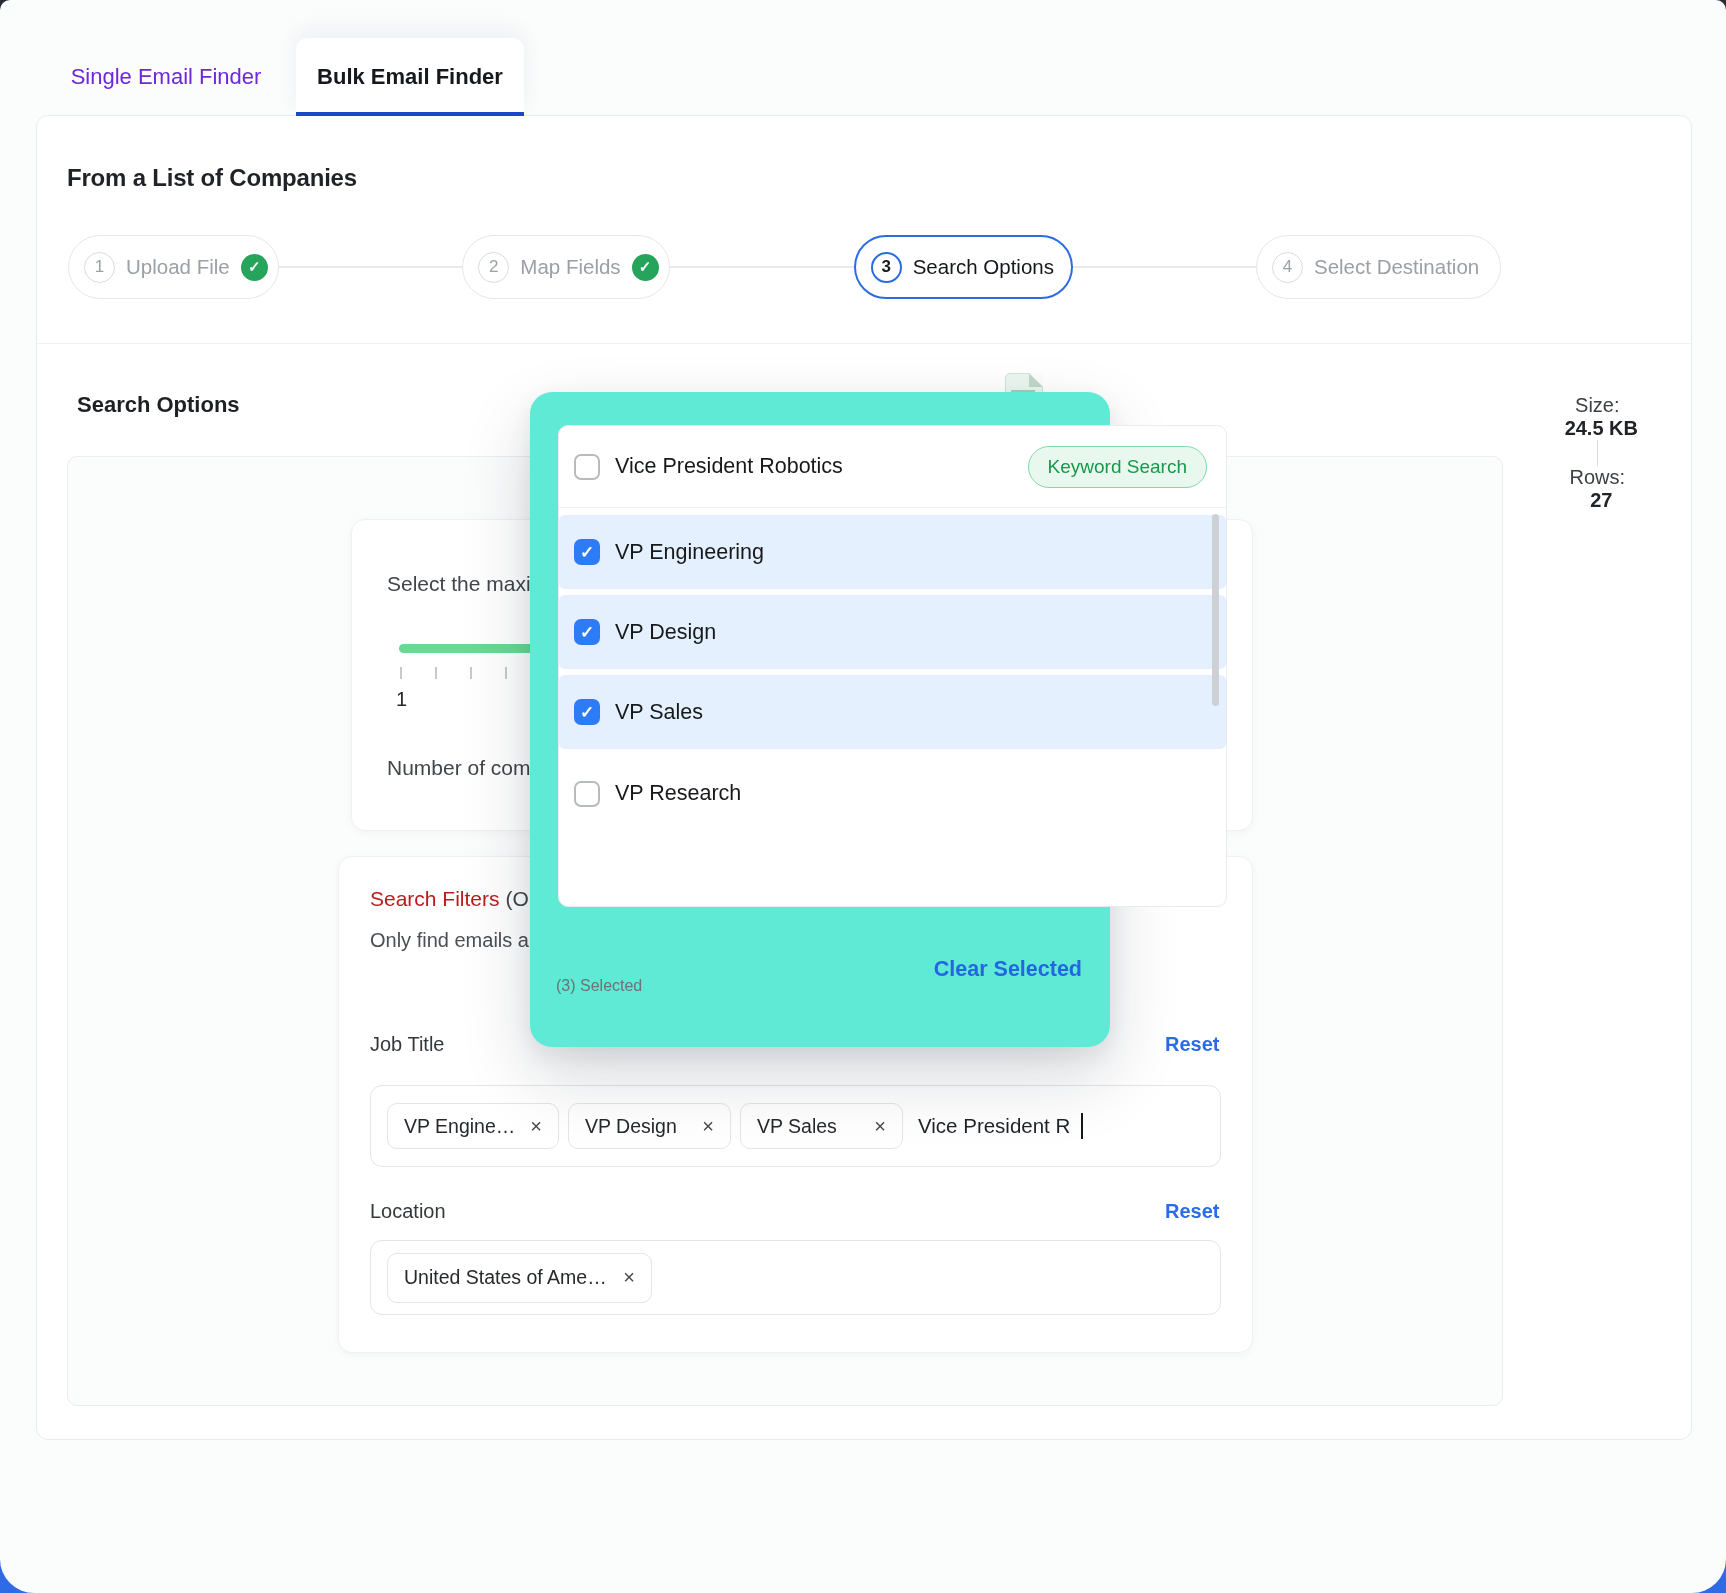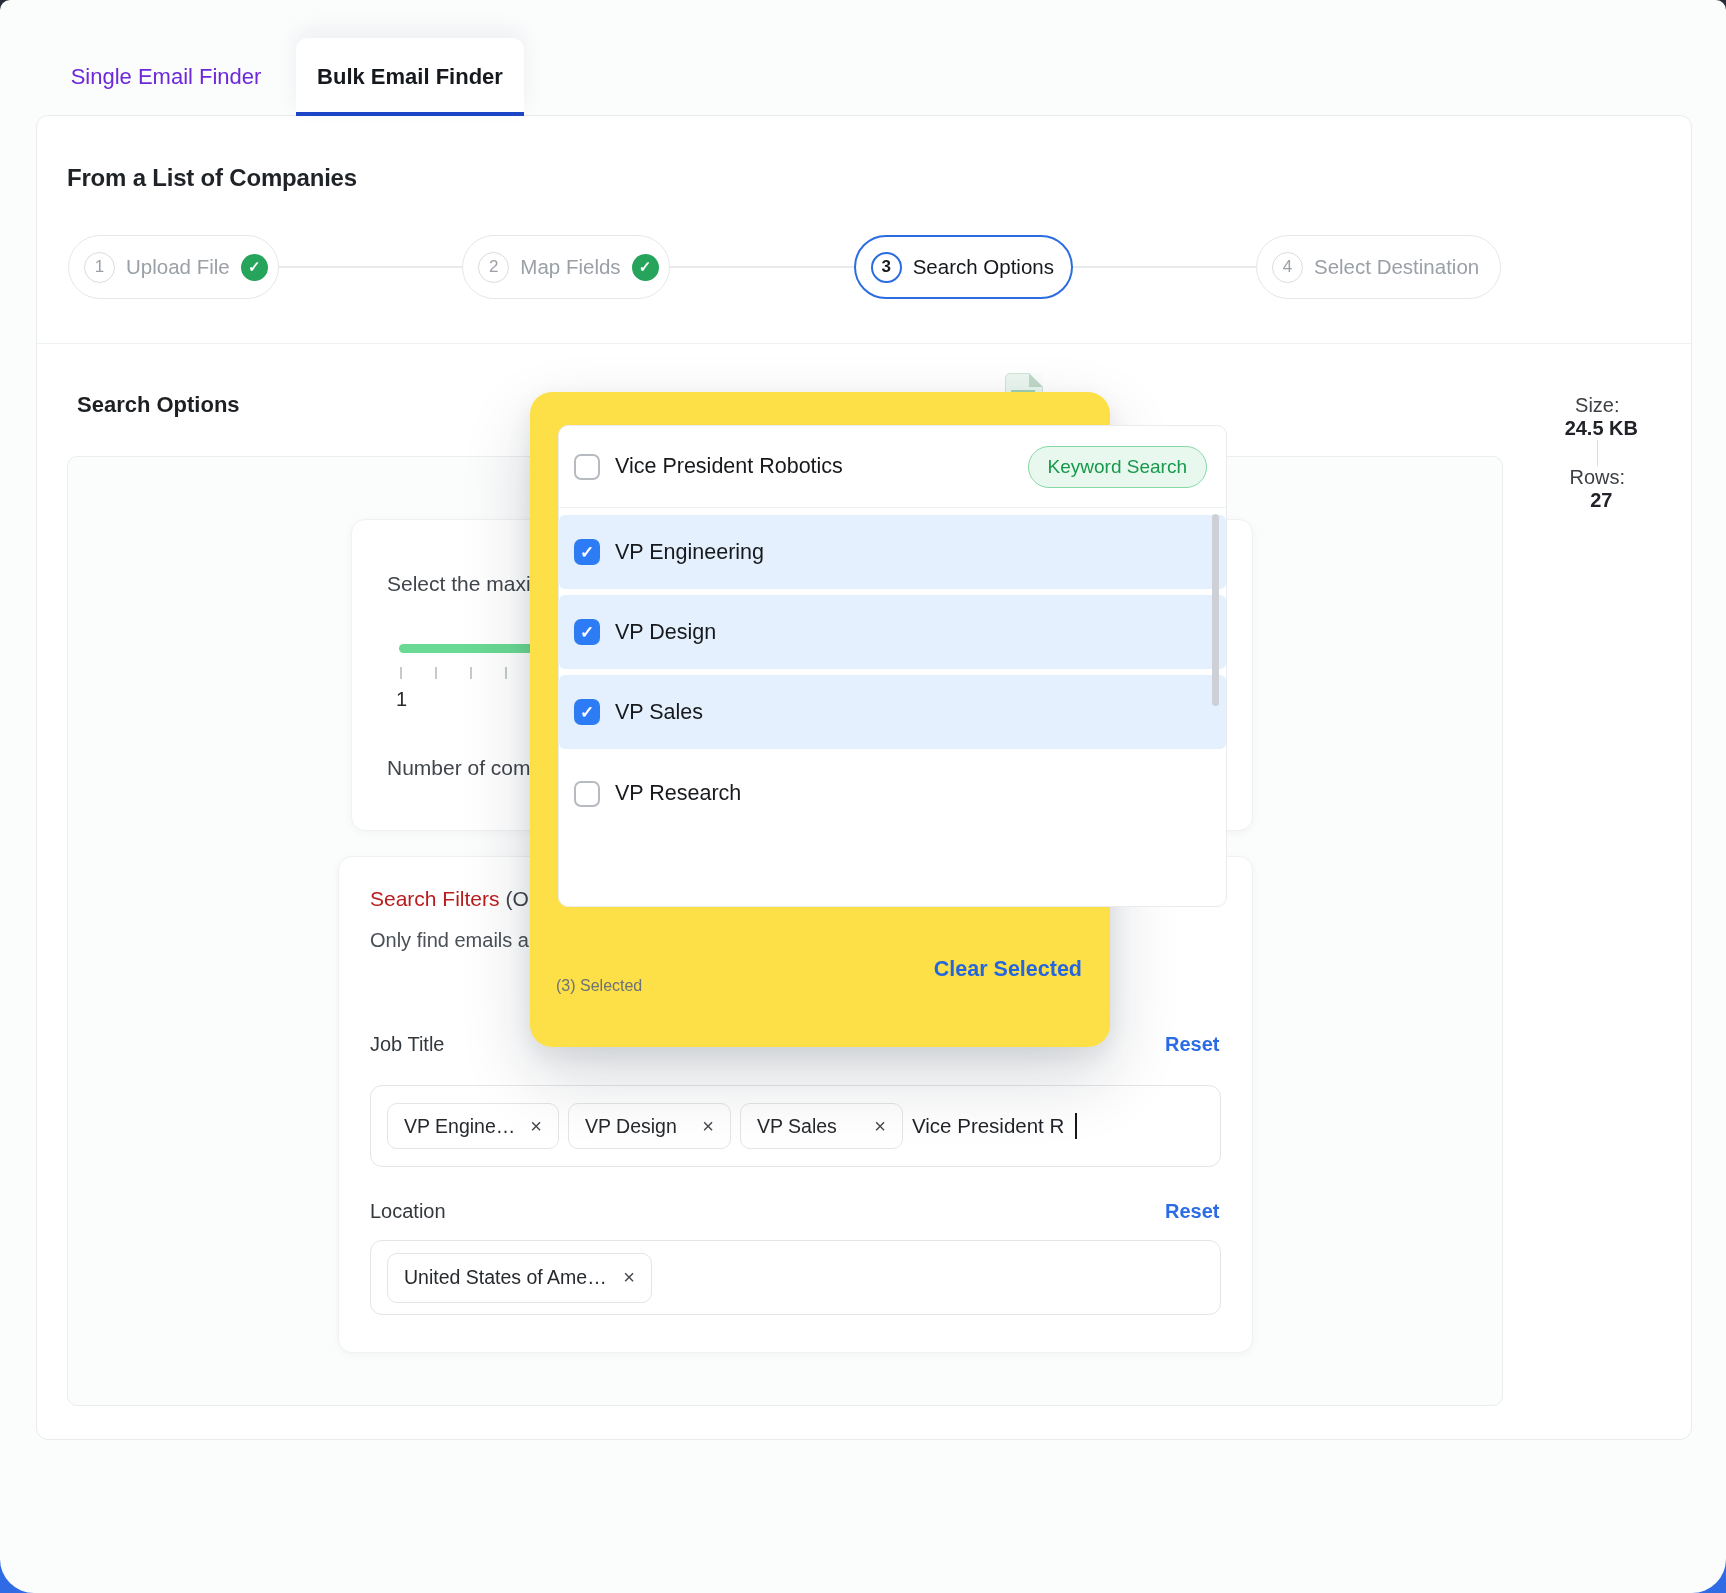--- a/index.html
+++ b/index.html
@@ -72,25 +72,25 @@
   .field-label{position:absolute;font-size:20px;color:#33383d;}
   .reset-link{position:absolute;font-size:20px;font-weight:600;color:#2b6ce6;cursor:pointer;}
   .chips-input{position:absolute;left:31px;width:851px;border:1.5px solid #e3e5e8;border-radius:12px;
                background:#fff;display:flex;align-items:center;padding:0 16px;gap:9px;box-sizing:border-box;}
   .job-input{top:228px;height:82px;}
   .loc-input{top:383px;height:75px;}
   .chip{height:46px;border:1.5px solid #e3e5e8;border-radius:10px;display:flex;align-items:center;
         justify-content:space-between;padding:0 16px;box-sizing:border-box;flex:none;}
   .chip .c-label{font-size:19.5px;color:#26292d;overflow:hidden;text-overflow:ellipsis;white-space:nowrap;}
   .chip .c-x{font-size:20px;color:#46494d;margin-left:14px;cursor:pointer;}
-  .typed{font-size:20.5px;color:#1f2329;white-space:nowrap;}
+  .typed{font-size:20.5px;color:#1f2329;margin-left:6px;white-space:nowrap;}
   .cursor{display:inline-block;width:2px;height:26px;background:#15181b;vertical-align:-5px;margin-left:2px;}
 
   
-  .dropdown{position:absolute;left:530px;top:392px;width:580px;height:655px;background:#fde047;border-radius:22px;
+  .dropdown{position:absolute;left:530px;top:392px;width:580px;height:655px;background:#5eead4;border-radius:22px;
             box-shadow:0 30px 70px rgba(15,23,42,.16),0 8px 24px rgba(15,23,42,.08);z-index:30;}
   .dd-list{position:absolute;left:28px;top:33px;width:669px;height:482px;border:1px solid #e9ebec;
            border-radius:10px;background:#fff;box-sizing:border-box;}
   .dd-row{display:flex;align-items:center;padding:0 15px;box-sizing:border-box;}
   .row-keyword{height:82px;border-bottom:1px solid #eef0f2;}
   .opt{height:74px;margin:6px 0;border-radius:6px;}
   .opt.first{margin-top:7px;}
   .opt.sel{background:#e4f0fd;}
   .opt.plain{height:77px;margin:0;border-radius:0;}
   .opt.mkt{border-bottom:1px solid #eef0f2;}

